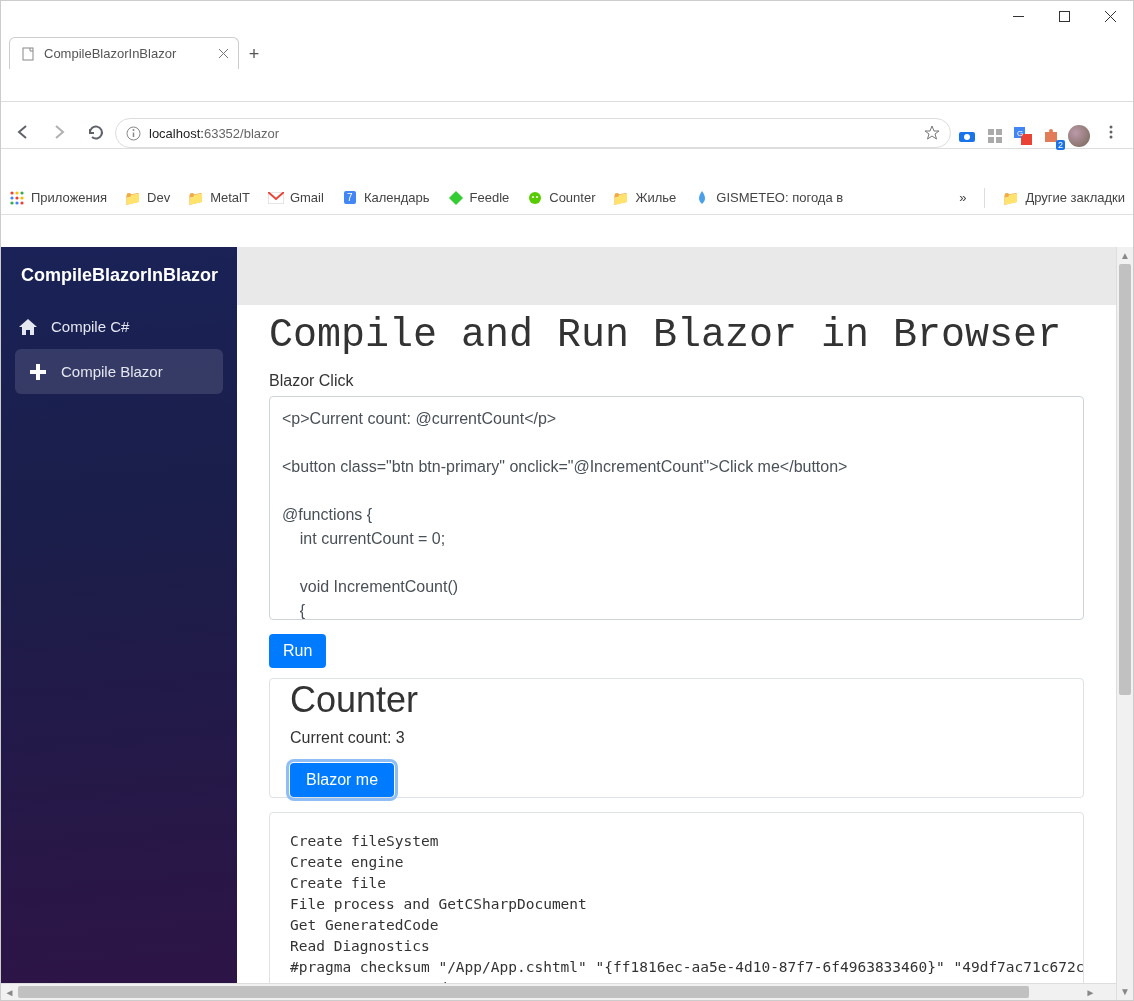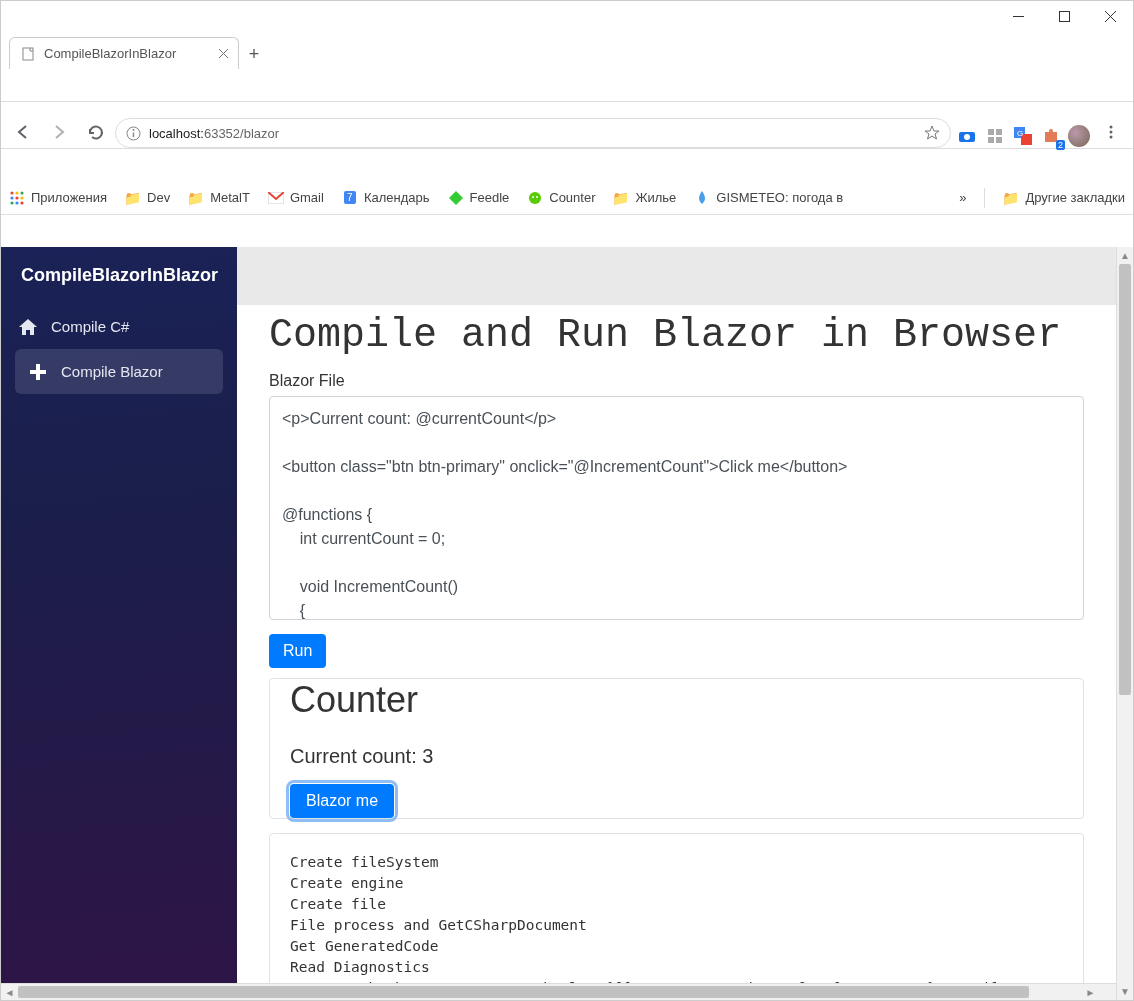--- a/index.html
+++ b/index.html
@@ -49,21 +49,21 @@
   .side-icon { width:18px; display:flex; align-items:center; justify-content:center; }
   .main { flex:1; background:#e9e9e9; display:flex; flex-direction:column; overflow:hidden; }
   .topgap { height:58px; background:#e9e9e9; }
   .content { flex:1; background:#fff; padding:0 32px 20px 32px; overflow:hidden; }
   h1.page-title { font-size:40px; font-weight:400; padding-top:8px;font-family:Liberation Mono, monospace; }
   .label { margin-top:14px; font-size:16px; }
   .codebox { margin-top:6px; border:1px solid #ced4da; border-radius:4px; padding:10px 12px; height:224px; overflow:hidden; font-size:16px; line-height:24px; color:#495057; background:#fff; white-space:pre; }
   .runbtn { display:inline-block; margin-top:14px; background:#007bff; color:#fff; border:none; border-radius:4px; padding:8px 14px; font-size:16px; }
   .resultcard { margin-top:10px; border:1px solid #dee2e6; border-radius:4px; padding:0 20px; }
   .resultcard h2 { font-size:36px; font-weight:400; }
-  .resultcard p { margin-top:24px; font-size:20px; }
+  .resultcard p { margin-top:8px; font-size:16px; }
   .clickbtn { margin-top:16px; background:#007bff; color:#fff; border:none; border-radius:4px; padding:8px 16px; font-size:16px; outline:3px solid #8fbef7; outline-offset:1px; }
   .logcard { margin-top:14px; border:1px solid #dee2e6; border-radius:4px; padding:18px 20px; font-family:Consolas,monospace; font-size:14.5px; line-height:21px; white-space:pre; overflow:hidden; }
   svg { display:block; }
 </style>
 </head>
 <body>
 
 <div class="window">
 
   <div class="titlebar">
@@ -277,21 +277,21 @@
                   <rect x="0" y="6" width="16" height="4" fill="#fff"></rect>
                 </svg>
             </span>
             <span>Compile Blazor</span>
           </div>
         </div>
         <div class="main">
           <div class="topgap"></div>
           <div class="content">
             <h1 class="page-title">Compile and Run Blazor in Browser</h1>
-            <div class="label">Blazor File</div>
+            <div class="label">Blazor Click</div>
             <div class="codebox">&lt;p&gt;Current count: @currentCount&lt;/p&gt;
 
 &lt;button class="btn btn-primary" onclick="@IncrementCount"&gt;Click me&lt;/button&gt;
 
 @functions {
     int currentCount = 0;
 
     void IncrementCount()
     {
         currentCount++;

